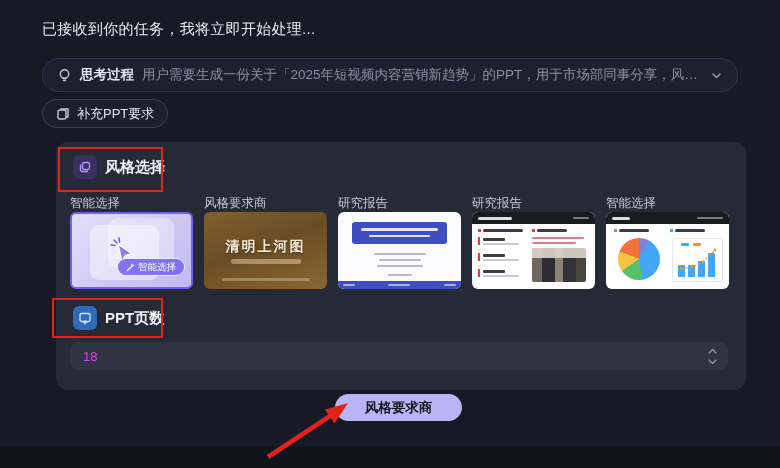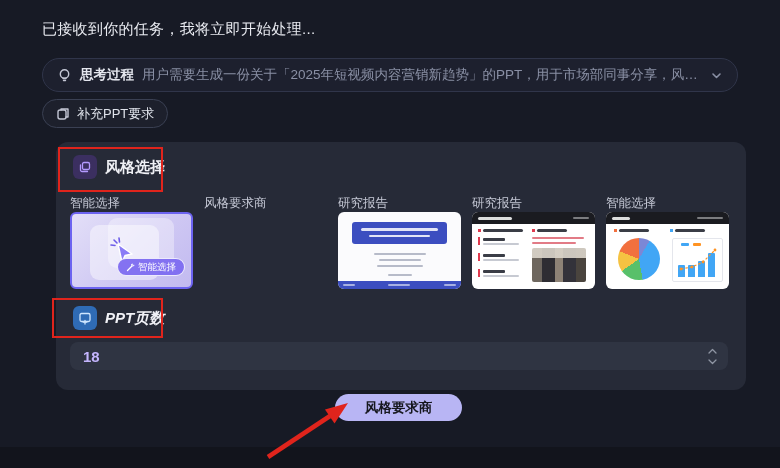--- a/index.html
+++ b/index.html
@@ -79,22 +79,22 @@
   .mini-pie { position:absolute; left:12px; top:26px; width:42px; height:42px; border-radius:50%; }
   .chart-box { position:absolute; left:66px; top:26px; width:51px; height:44px; border:1px solid #e4e6ec; border-radius:2px; background:#fff; }
   .legend-dot { position:absolute; top:4px; height:2.5px; width:8px; border-radius:1px; }
   .minibars { position:absolute; left:5px; right:5px; bottom:4px; height:28px; display:flex; align-items:flex-end; gap:3px; }
   .mbar { width:7px; background:#41a6f5; border-radius:1px 1px 0 0; }
   .mini-line { position:absolute; left:3px; bottom:4px; }
 
   
   .num-wrap { position:absolute; left:14px; top:200px; width:658px; height:28px; }
   .num-input { width:100%; height:100%; border-radius:8px; border:none; outline:none;
-    background:#2f3442; color:#c4b5fd; font-size:15px; padding:0 30px 0 13px;
-    font-family:"Liberation Sans","DejaVu Sans",sans-serif;font-weight:bold; }
+    background:#2f3442; color:#d946ef; font-size:13px; padding:0 30px 0 13px;
+    font-family:"Liberation Sans","DejaVu Sans",sans-serif; }
   .stepper { position:absolute; right:10px; top:1px; height:26px; display:flex; flex-direction:column;
     justify-content:center; gap:1px; }
   .step-btn { width:12px; height:10px; display:flex; align-items:center; justify-content:center; cursor:pointer; }
 
   
   .gen-btn { position:absolute; left:279px; top:252px; width:127px; height:27px; border-radius:13.5px;
     background:#b8b5f4; border:none; color:#16171e; font-size:13.5px; font-weight:700;
     display:flex; align-items:center; justify-content:center; cursor:pointer;
     font-family:"Liberation Sans","DejaVu Sans",sans-serif; }
 
@@ -162,20 +162,25 @@
       <span style="display:flex">
         <svg width="9" height="9" viewBox="0 0 9 9">
           <path d="M1.5 7.5 L6 3" stroke="#fff" stroke-width="1.3" stroke-linecap="round"></path>
           <path d="M6.5 1 L7 2.3 M8 2.5 L6.8 3 M5.5 1.5 L5.8 2.5" stroke="#fff" stroke-width="0.9" stroke-linecap="round"></path>
         </svg>
       </span>
       <span>智能选择</span>
     </div>
   </div>
 
+  <div class="thumb t2" style="left:148px">
+    <div class="art-title">清明上河图</div>
+    <div class="art-sub"></div>
+    <div class="art-cap"></div>
+  </div>
 
   <div class="thumb t3" style="left:282px">
     <div class="acad-box">
       <div class="bar wbar" style="left:9px; right:9px; top:6px; height:2.5px;"></div>
       <div class="bar wbar" style="left:17px; right:17px; top:12.5px; height:2.5px;"></div>
     </div>
     <div class="bar gbar" style="left:36px; width:52px; top:41px; height:2px;"></div>
     <div class="bar gbar" style="left:41px; width:42px; top:47px; height:2px;"></div>
     <div class="bar gbar" style="left:39px; width:46px; top:53px; height:2px;"></div>
     <div class="bar gbar" style="left:50px; width:24px; top:62px; height:2px;"></div>
@@ -234,21 +239,21 @@
       <svg class="mini-line" width="45" height="34" viewBox="0 0 45 34">
         <polyline points="5,26 16,24 27,19 39,7" fill="none" stroke="#ff9322" stroke-width="1.2" stroke-dasharray="2.5 2"></polyline>
         <circle cx="5" cy="26" r="1.4" fill="#ff9322"></circle>
         <circle cx="16" cy="24" r="1.4" fill="#ff9322"></circle>
         <circle cx="27" cy="19" r="1.4" fill="#ff9322"></circle>
         <circle cx="39" cy="7" r="1.4" fill="#ff9322"></circle>
       </svg>
     </div>
   </div>
 
-  <div class="section-head" style="left:17px; top:164px;font-style:italic;">
+  <div class="section-head" style="left:17px; top:164px;">
     <span class="sec-icon blue">
       <svg width="14" height="14" viewBox="0 0 14 14">
         <rect x="2" y="2.5" width="10" height="8" rx="1.5" stroke="#cfe6ff" stroke-width="1.3" fill="none"></rect>
         <path d="M7 9.5 V13 M5.2 11.2 H8.8" stroke="#cfe6ff" stroke-width="1.3" stroke-linecap="round"></path>
       </svg>
     </span>
     <span class="sec-title">PPT页数</span>
   </div>
 
   <div class="num-wrap">

